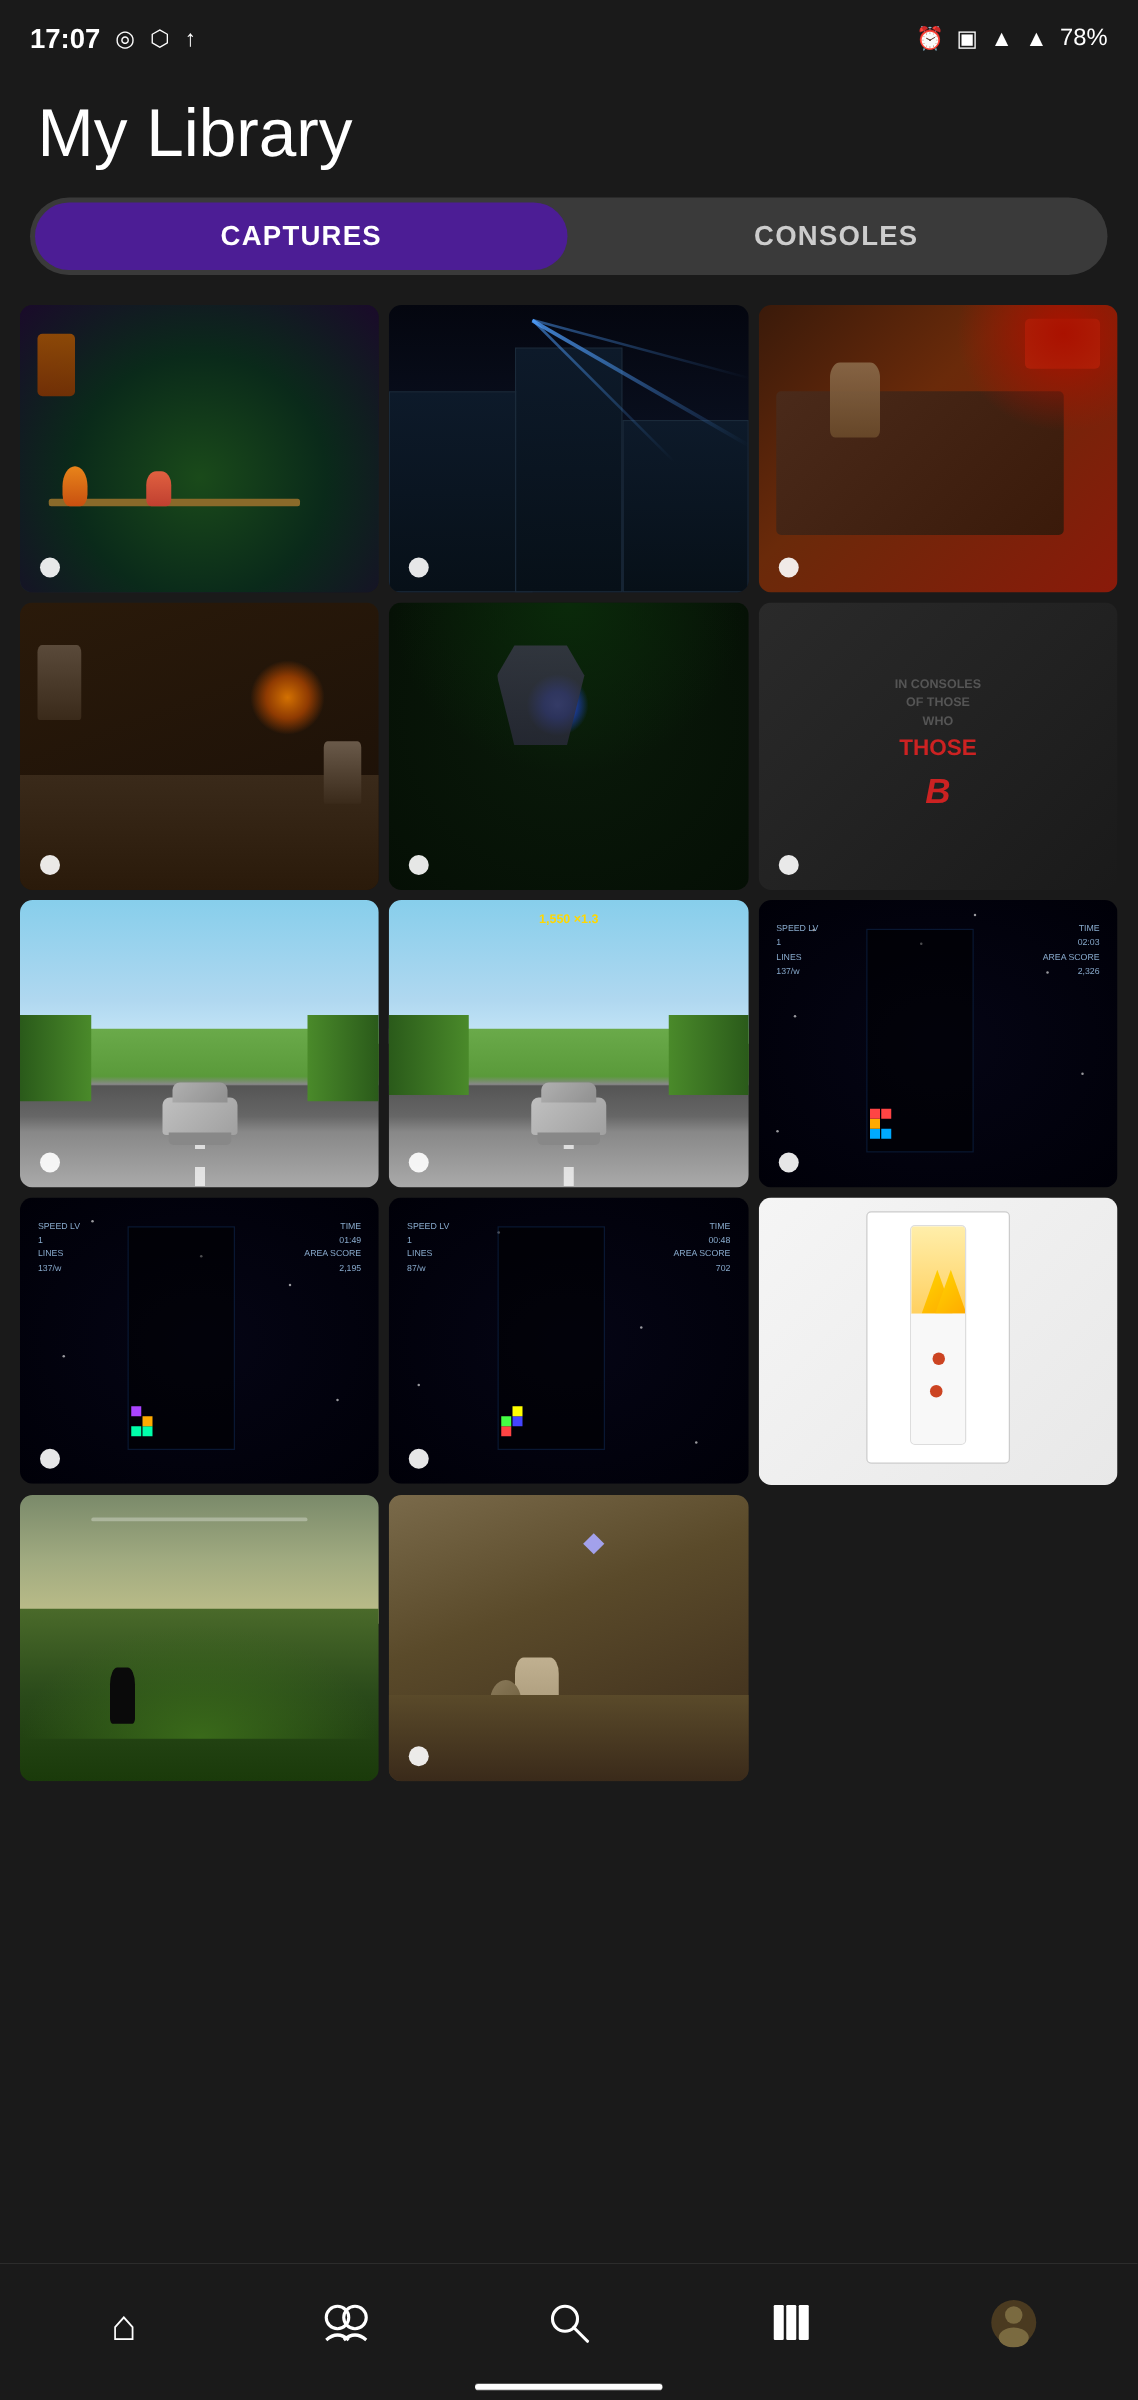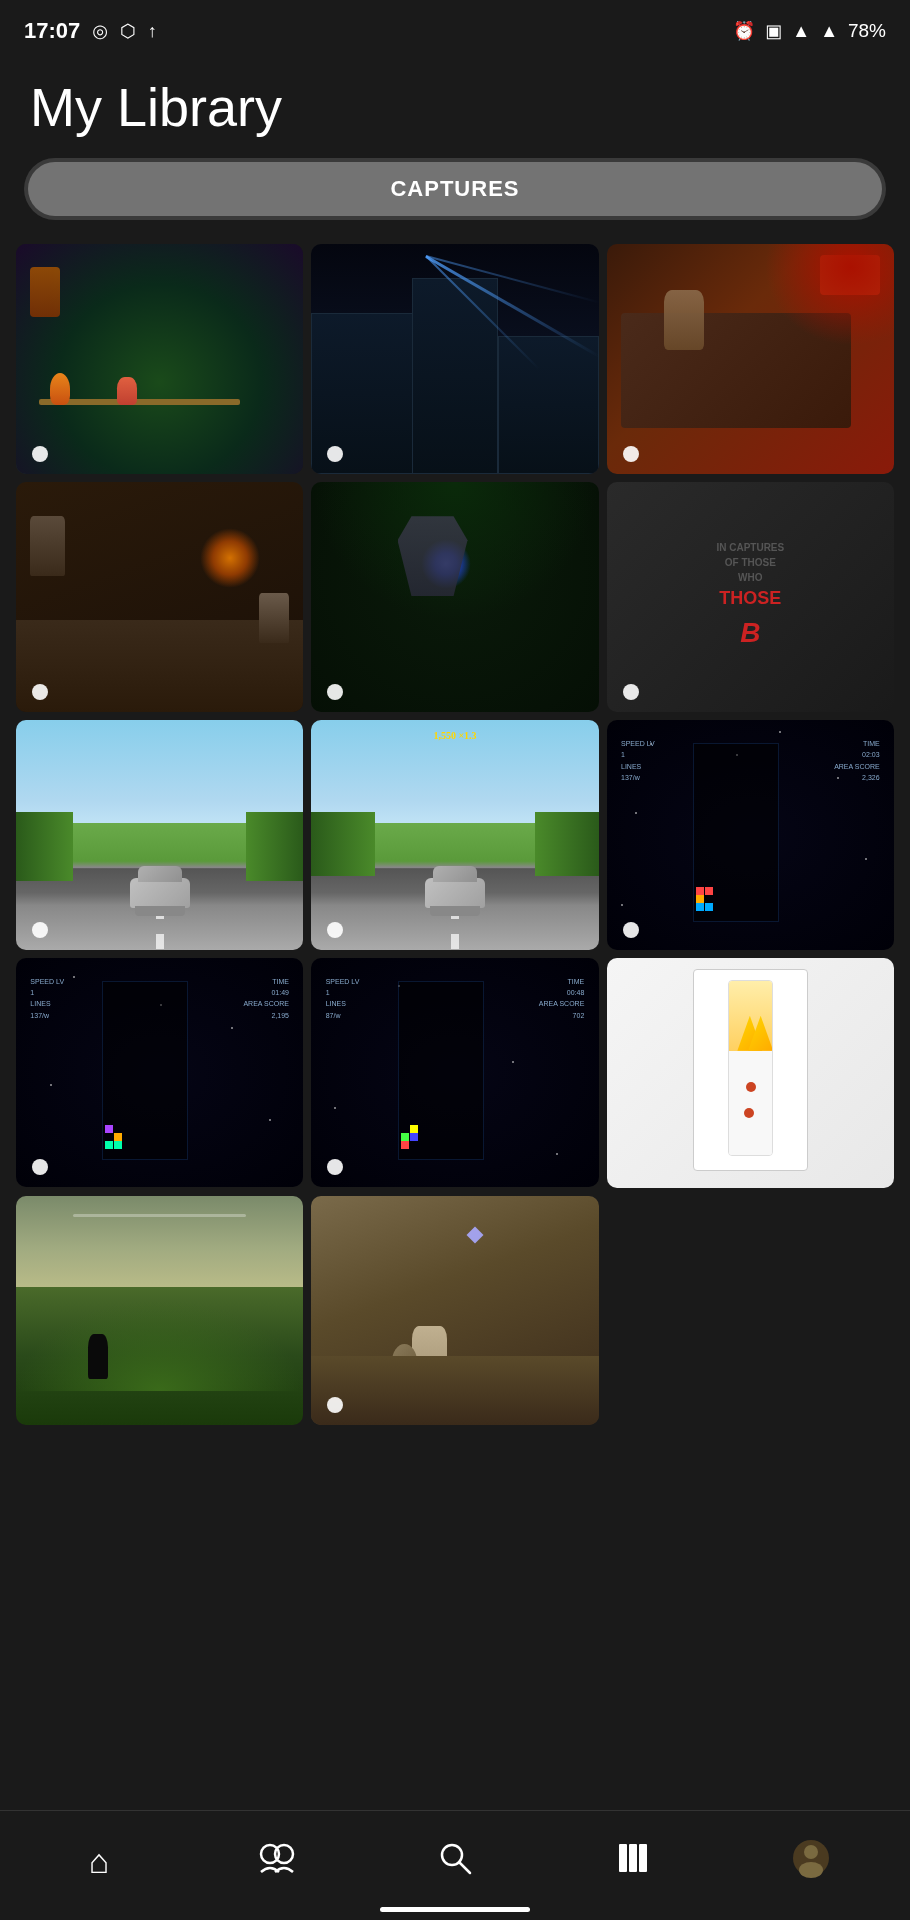--- a/index.html
+++ b/index.html
@@ -63,21 +63,21 @@
       text-align: center;
       padding: 14px 0;
       border-radius: 36px;
       font-size: 22px;
       font-weight: bold;
       letter-spacing: 1px;
       cursor: pointer;
       color: #ccc;
     }
     .tab.active {
-      background-color: #737373;
+      background-color: #4c1d95;
       color: #fff;
     }
 
     
     .grid {
       display: grid;
       grid-template-columns: repeat(3, 1fr);
       gap: 8px;
       padding: 0 16px 120px;
     }
@@ -206,21 +206,20 @@
     .hud-text {
       position: absolute;
       top: 10px;
       left: 50%;
       transform: translateX(-50%);
       font-size: 10px;
       color: #ffd700;
       font-weight: bold;
       text-align: center;
       white-space: nowrap;
-      font-family: Liberation Serif, serif;
     }
 
     
     .memorial-text {
       position: absolute;
       inset: 0;
       display: flex;
       flex-direction: column;
       justify-content: center;
       align-items: center;
@@ -315,20 +314,21 @@
     <span style="font-size:19px;">78%</span>
   </div>
 </div>
 
 <div class="header">
   <h1 class="page-title">My Library</h1>
 </div>
 
 <div class="tabs">
   <div class="tab active">CAPTURES</div>
+  <div class="tab">CONSOLES</div>
 </div>
 
 <div class="grid">
 
   <div class="grid-item">
     <div class="thumb thumb-0 thumb-crash" style="width:100%;height:100%;position:relative;">
       <div style="position:absolute;inset:0;background:radial-gradient(ellipse at 50% 60%, #1a4a1a 0%, #0a2a1a 50%, #1a0a2a 100%);"></div>
       <div style="position:absolute;bottom:30%;left:8%;width:70%;height:6px;background:#8a6a2a;border-radius:2px;"></div>
       <div style="position:absolute;bottom:30%;left:12%;width:20px;height:32px;background:linear-gradient(180deg,#e8841a,#c85010);border-radius:50% 50% 30% 30%;"></div>
       <div style="position:absolute;bottom:30%;left:35%;width:20px;height:28px;background:linear-gradient(180deg,#e06040,#c04030);border-radius:40% 40% 20% 20%;"></div>
@@ -378,21 +378,21 @@
       <div style="position:absolute;top:0;left:0;right:0;height:60%;background:radial-gradient(ellipse at 50% 0%,#0a2a0a 0%,transparent 70%);"></div>
 
       <div style="position:absolute;top:25%;left:38%;width:50px;height:50px;background:radial-gradient(circle,#4466ff 0%,#2244cc 30%,transparent 70%);border-radius:50%;"></div>
       <div style="position:absolute;top:15%;left:30%;width:70px;height:80px;background:linear-gradient(180deg,#3a3a4a,#2a2a3a);clip-path:polygon(20% 0%,80% 0%,100% 30%,80% 100%,20% 100%,0% 30%);opacity:0.8;"></div>
     </div>
     <div class="dot-indicator"></div>
   </div>
 
   <div class="grid-item">
     <div class="memorial-text">
-      <span class="line1">IN CAPTURES</span>
+      <span class="line1">IN CONSOLES</span>
       <span class="line2">OF THOSE</span>
       <span class="line3">WHO</span>
       <span class="line-red">THOSE</span>
       <span style="color:#cc2222;font-size:28px;font-style:italic;">B</span>
     </div>
     <div class="dot-indicator"></div>
   </div>
 
   <div class="grid-item">
     <div style="position:absolute;inset:0;">

